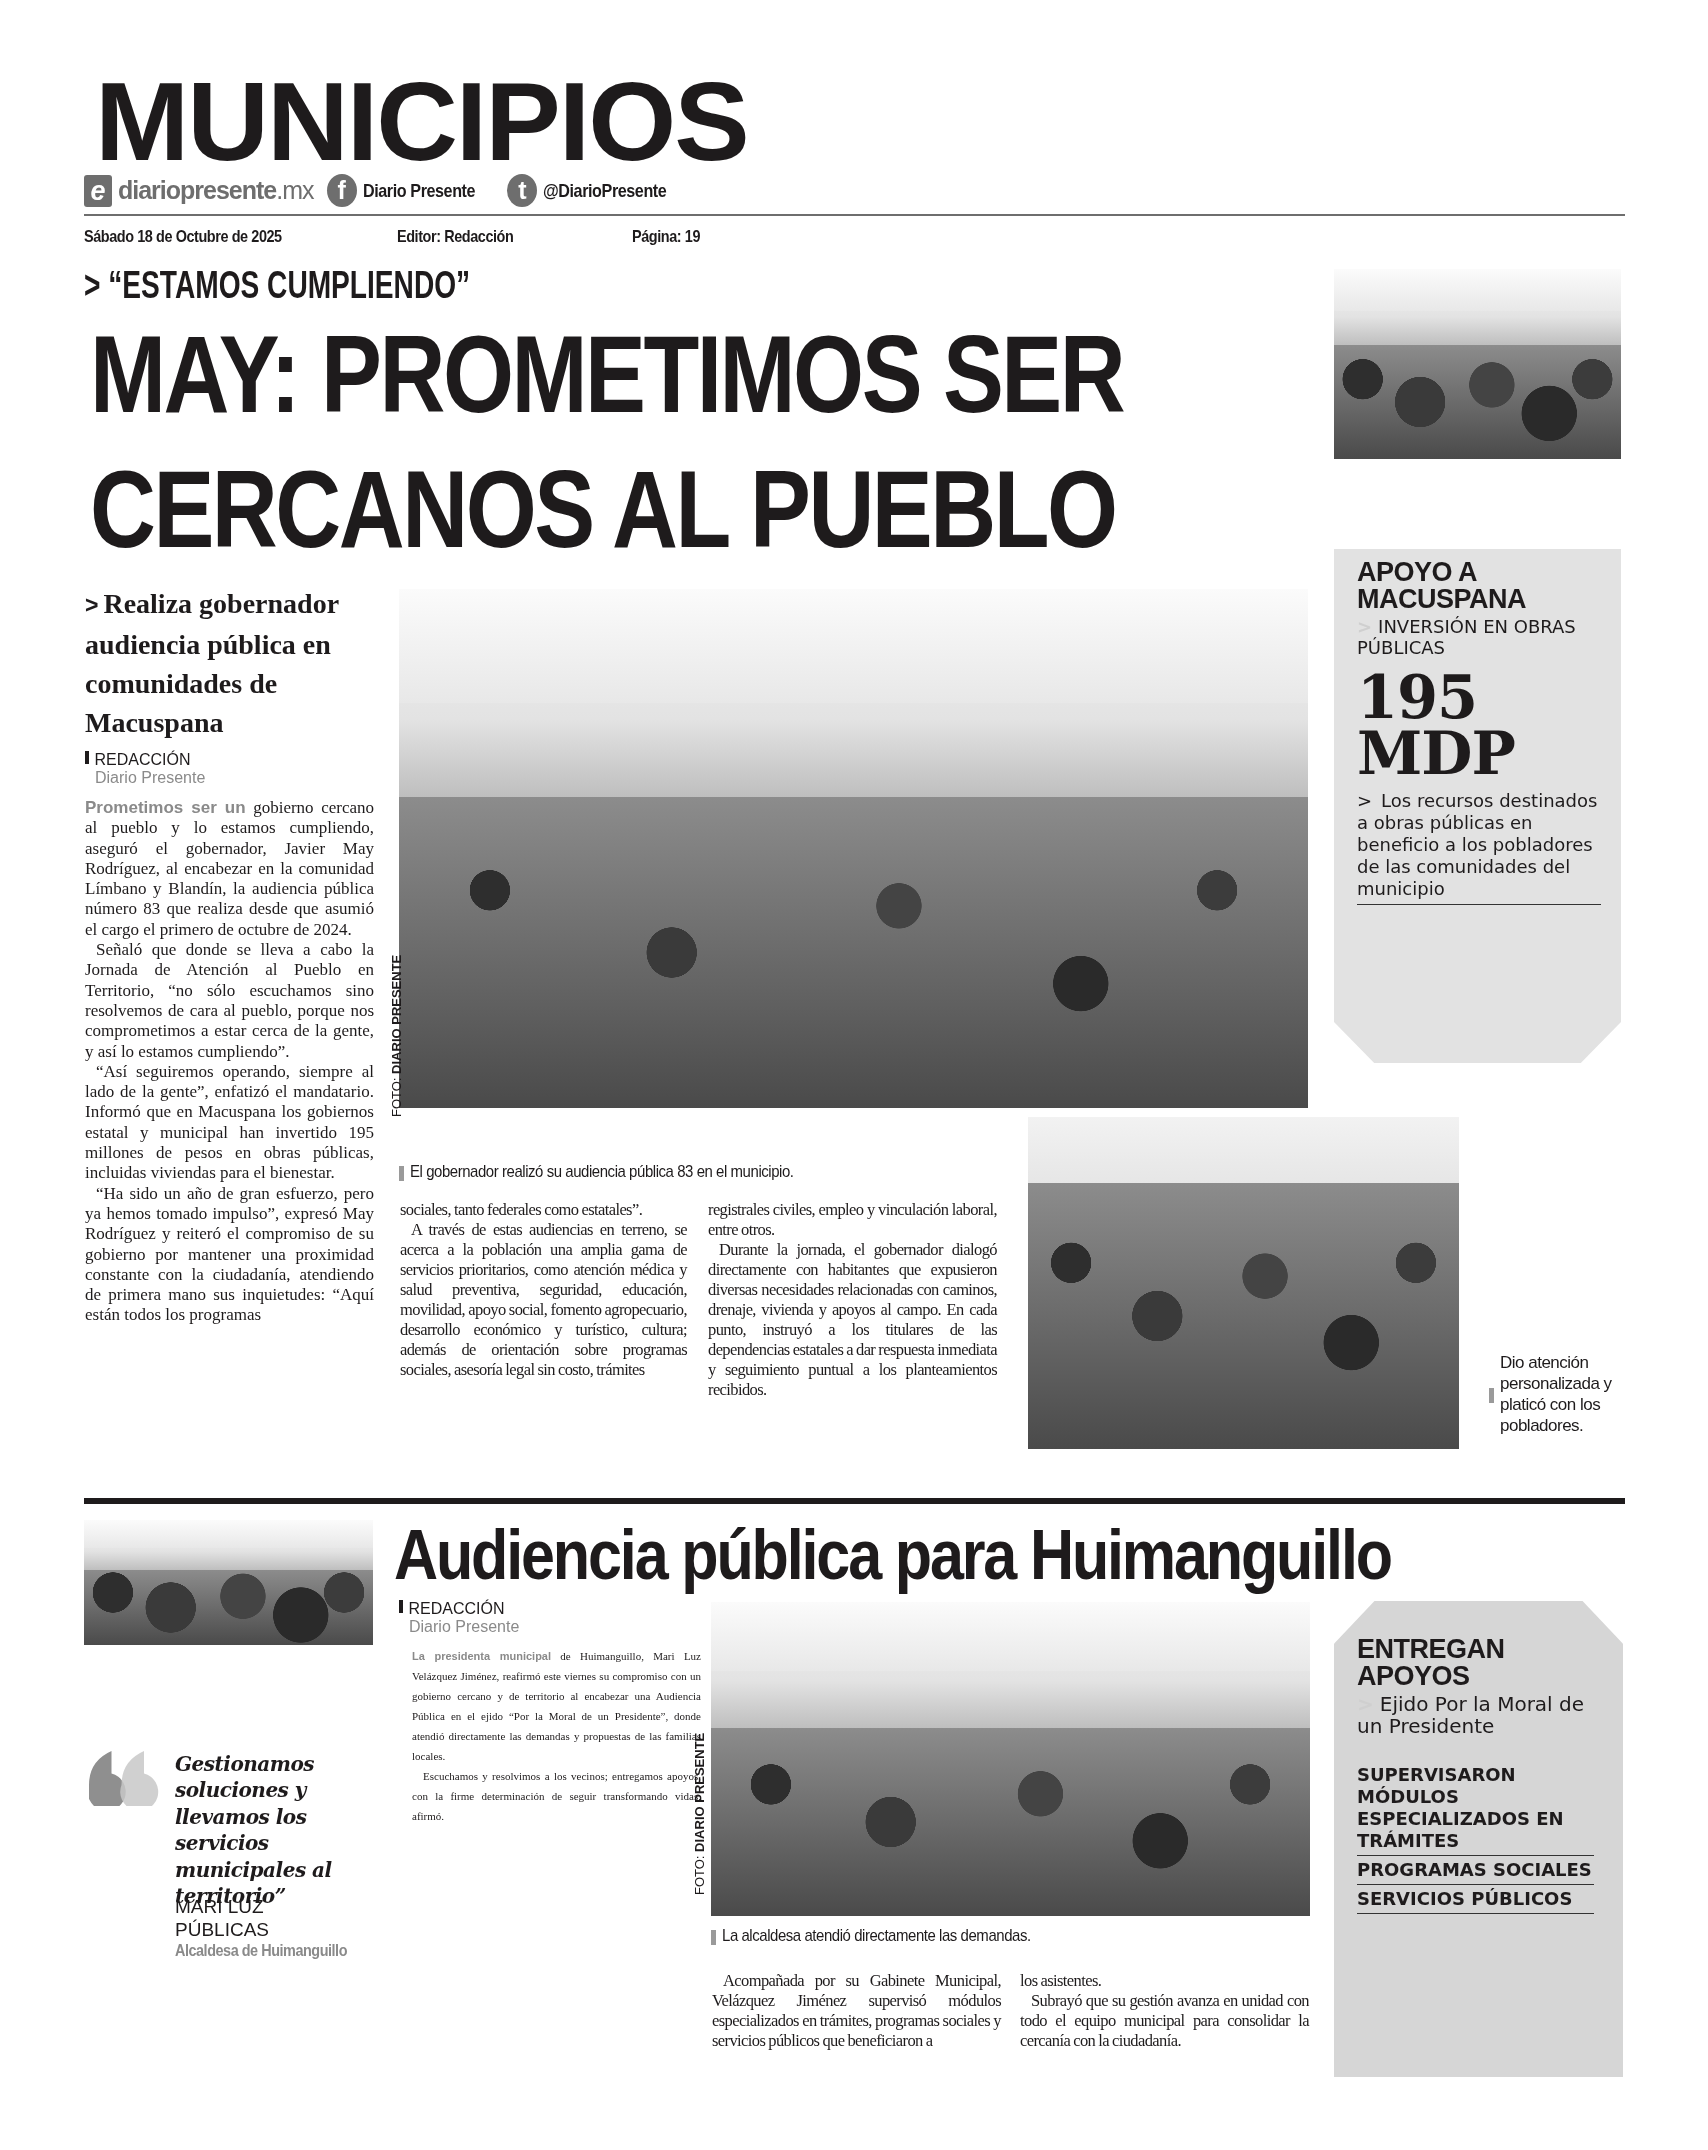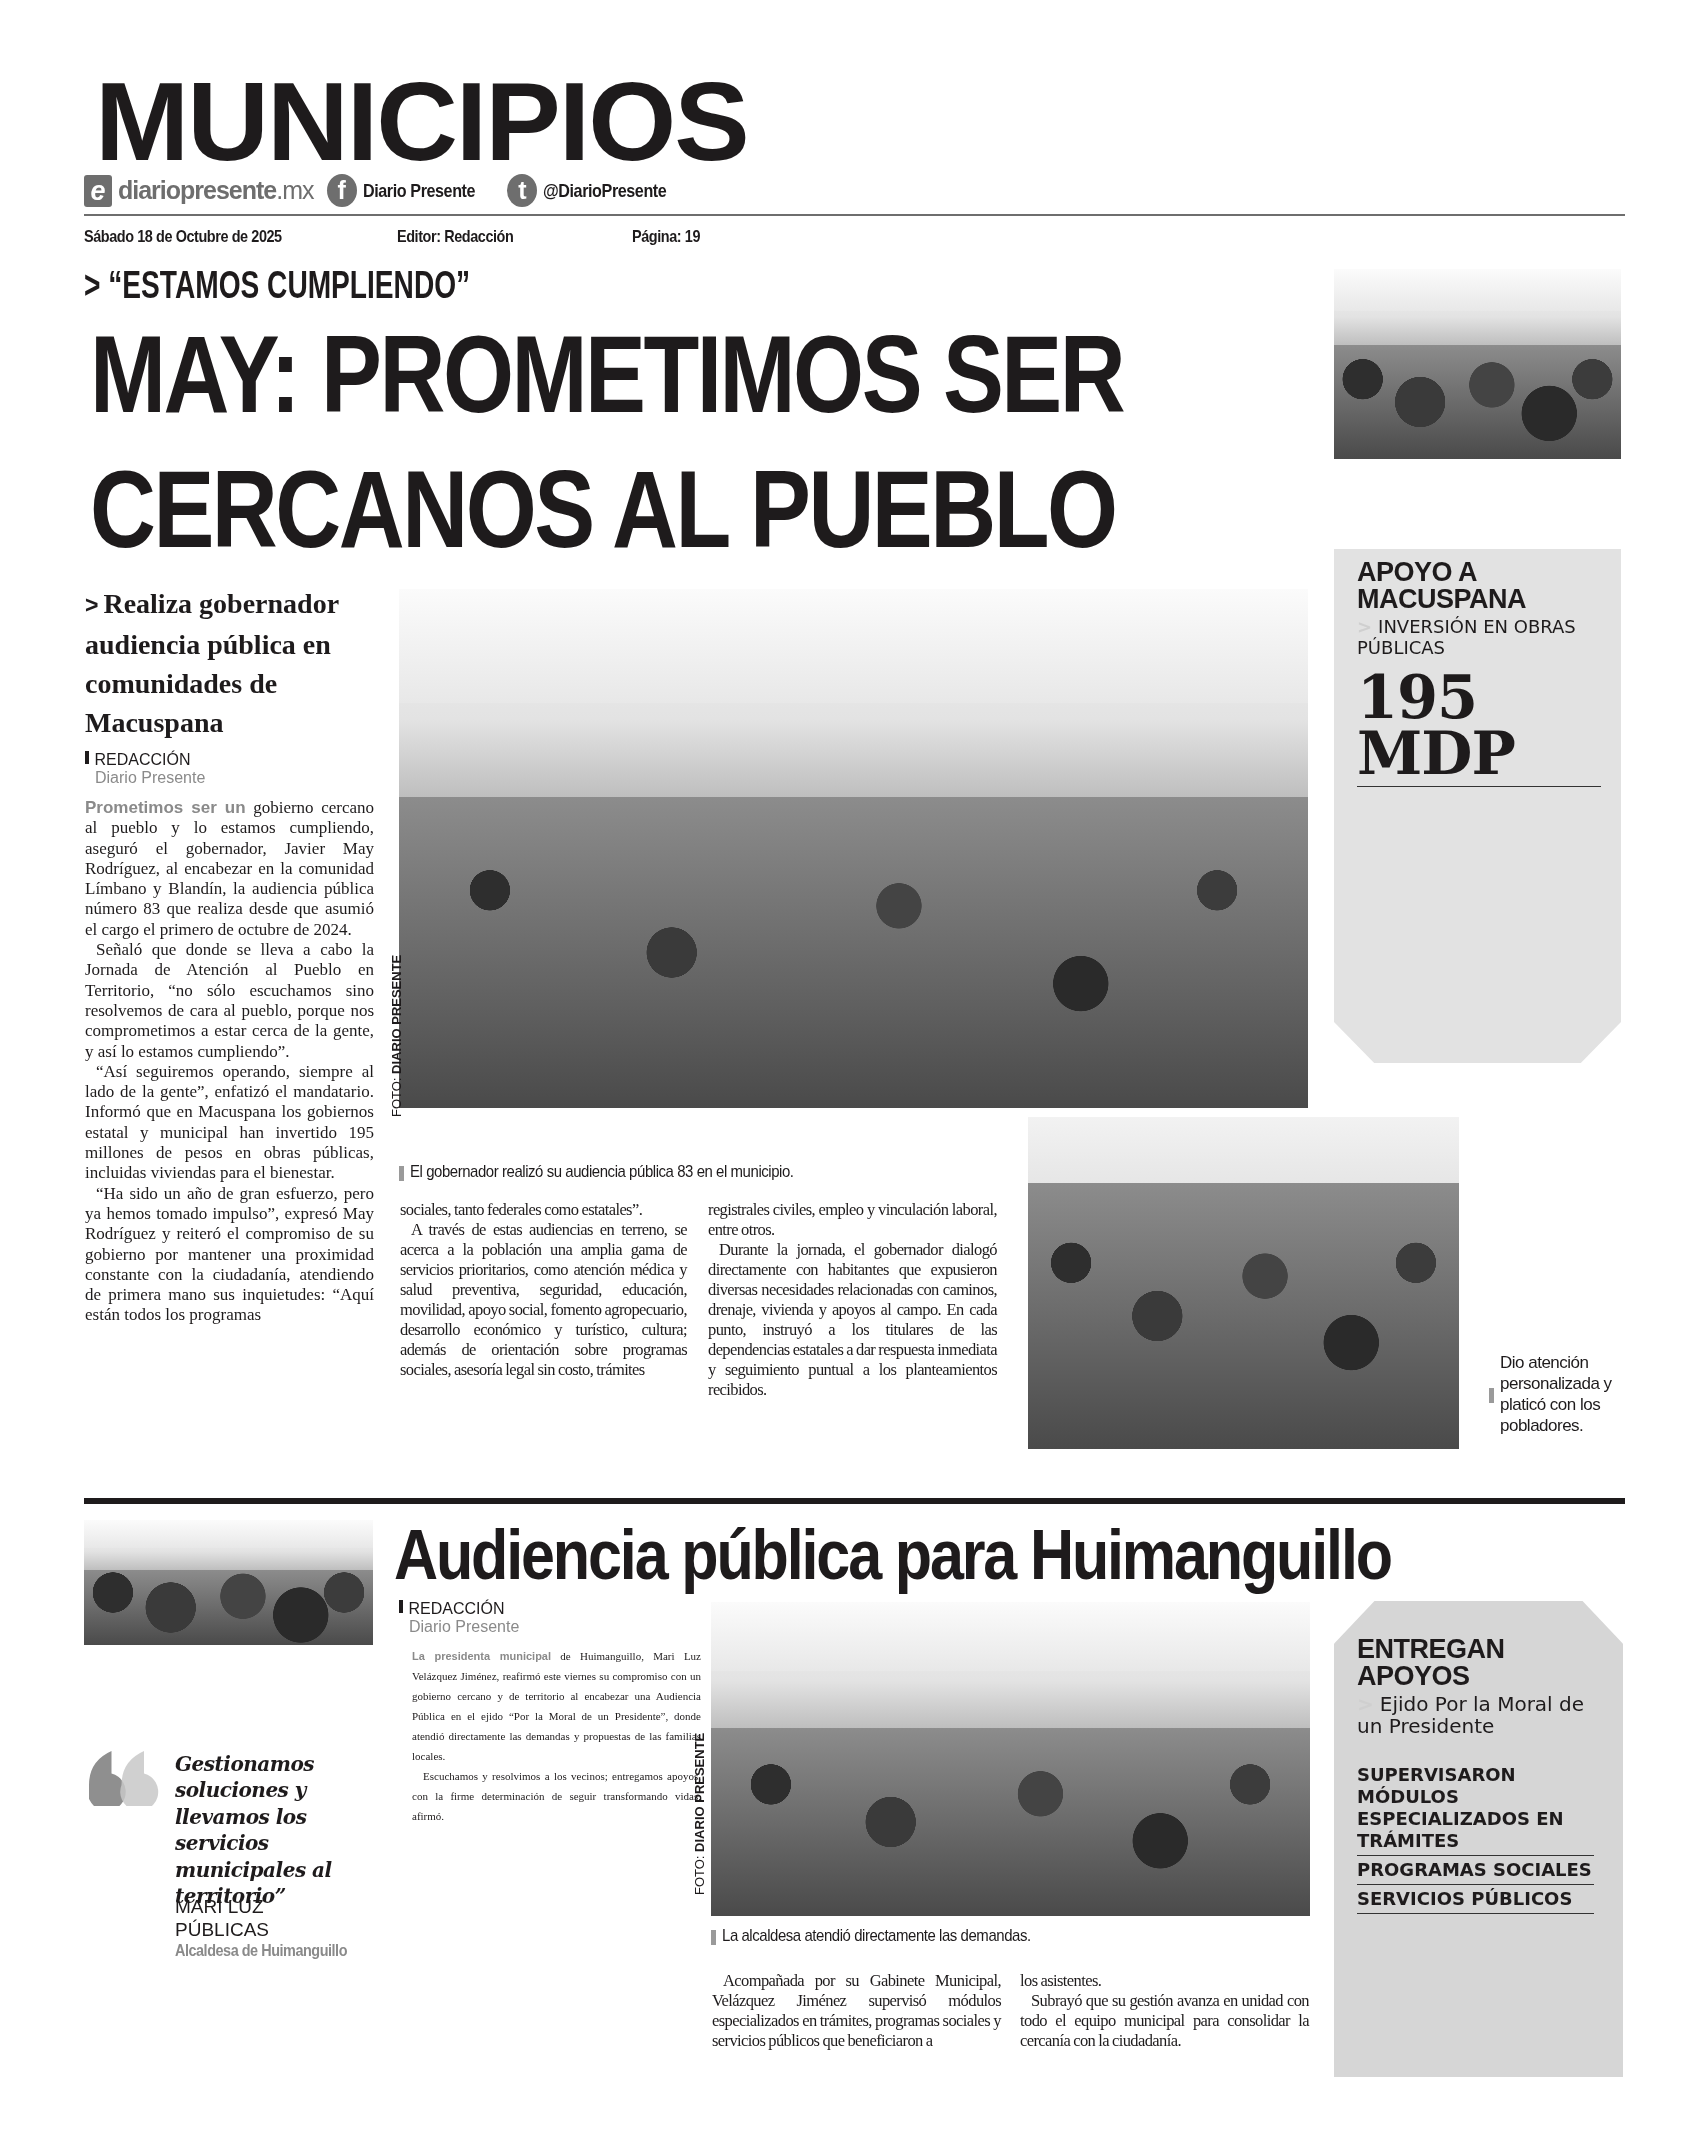--- a/index.html
+++ b/index.html
@@ -114,20 +114,21 @@
   <div class="tent"></div>
   <div class="crowd"></div>
 </div>
 
 <div class="abs box" style="left:1334px; top:549px; width:287px; height:514px; clip-path: polygon(0 0,100% 0,100% 92%,86% 100%,14% 100%,0 92%);"></div>
 <div class="abs" style="left:1357px; top:559px; width:249px;">
   <div class="box-title" style="width:190px;">APOYO A MACUSPANA</div>
   <div class="box-sub" style="margin-top:3px;"><span class="gt">&gt;</span><span>INVERSIÓN EN OBRAS PÚBLICAS</span></div>
   <div class="big-num" style="margin-top:12px;">195</div>
   <div class="big-num">MDP</div>
+  <div class="box-desc" style="margin-top:8px;"><span style="margin-right:9px;">&gt;</span><span>Los recursos destinados a obras públicas en beneficio a los pobladores de las comunidades del municipio</span></div>
   <div class="box-rule" style="margin-top:4px; width:244px;"></div>
 </div>
 
 <div class="abs deck">
   <span class="arrow">&gt;</span><span>Realiza gobernador audiencia pública en comunidades de Macuspana</span>
 </div>
 <div class="abs byline" style="left:85px; top:751px;">
   <div class="b1">
       <span class="bar"></span>
       <span>REDACCIÓN</span>

